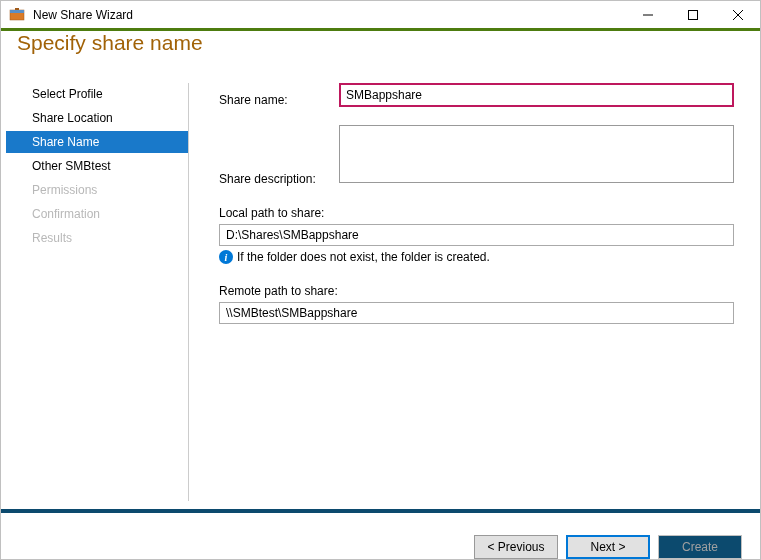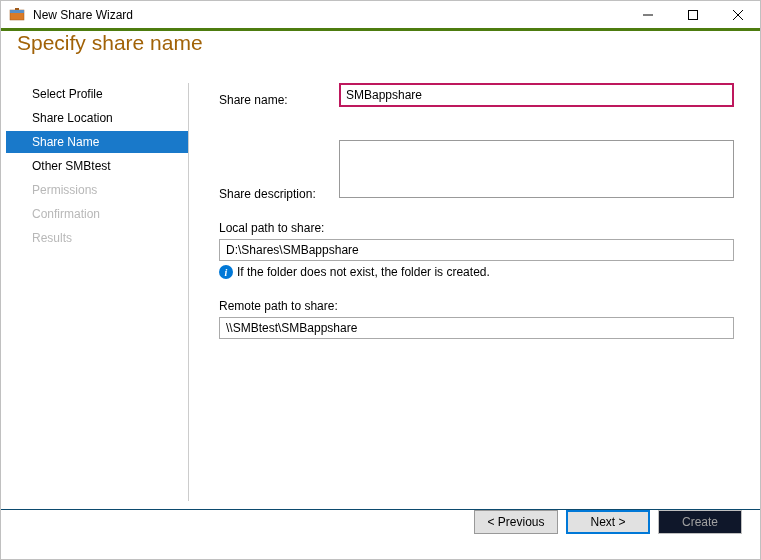--- a/index.html
+++ b/index.html
@@ -17,24 +17,24 @@
     .right-pane { flex: 1; padding-left: 30px; padding-top: 0; }
     .form-row { display: flex; margin-bottom: 12px; align-items: flex-end; }
     .form-label { width: 120px; padding-top: 3px; color: #000; }
     .form-field { flex: 1; padding-right: 26px; }
     .form-input { width: 100%; border: 2px solid #be185d; padding: 3px 5px; font-family: inherit; font-size: 12px; outline: none; }
     .form-textarea { width: 100%; height: 58px; border: 1px solid #999; padding: 3px 5px; font-family: inherit; font-size: 12px; resize: none; }
     .section-label { margin-top: 20px; margin-bottom: 4px; }
     .readonly-box { border: 1px solid #aaa; padding: 3px 6px; background: #fff; color: #000; margin-right: 26px; }
     .info-row { display: flex; align-items: center; margin-top: 4px; gap: 4px; }
     .info-icon { width: 14px; height: 14px; border-radius: 50%; background: #0078d7; color: #fff; display: inline-flex; align-items: center; justify-content: center; font-size: 10px; font-weight: bold; font-style: italic; font-family: Georgia, serif; }
-    .button-bar { position: absolute; bottom: 0; left: 0; right: 0; height: 50px; border-top: 1px solid #0c4a6e; display: flex; justify-content: flex-end; align-items: flex-start; padding: 0 18px; gap: 8px; }
+    .button-bar { position: absolute; bottom: 0; left: 0; right: 0; height: 50px; border-top: 4px solid #0c4a6e; display: flex; justify-content: flex-end; align-items: flex-end; padding: 0 18px; gap: 8px; }
     .btn { min-width: 84px; height: 24px; border: 1px solid #999; background: #e1e1e1; font-family: inherit; font-size: 12px; cursor: pointer; padding: 0 8px; }
     .btn.default { border: 1px solid #0078d7; box-shadow: inset 0 0 0 1px #0078d7; }
-    .btn:disabled { color: #a0a0a0; cursor: default; background: #0f172a; border-color: #c0c0c0; }
+    .btn:disabled { color: #a0a0a0; cursor: default; background: #0c4a6e; border-color: #c0c0c0; }
     .main-wrap { height: calc(100% - 30px - 50px); }
   </style>
 </head>
 <body>
 
 <div class="titlebar">
   <span class="icon">
     <svg viewBox="0 0 16 16" width="16" height="16">
       <rect x="1" y="3" width="14" height="10" fill="#d97b29" stroke="#a05a1a" stroke-width="0.5"></rect>
       <rect x="1" y="3" width="14" height="3" fill="#5a8fc7"></rect>
@@ -74,21 +74,21 @@
       <div class="nav-item disabled">Confirmation</div>
       <div class="nav-item disabled">Results</div>
     </div>
     <div class="right-pane">
       <div class="form-row">
         <div class="form-label">Share name:</div>
         <div class="form-field">
           <input type="text" class="form-input" value="SMBappshare" style="">
         </div>
       </div>
-      <div class="form-row" style="margin-top:33px;">
+      <div class="form-row" style="margin-top:18px;">
         <div class="form-label">Share description:</div>
         <div class="form-field">
           <textarea class="form-textarea" style=""></textarea>
         </div>
       </div>
 
       <div class="section-label">Local path to share:</div>
       <div class="readonly-box">D:\Shares\SMBappshare</div>
       <div class="info-row">
         <span class="info-icon">i</span>

